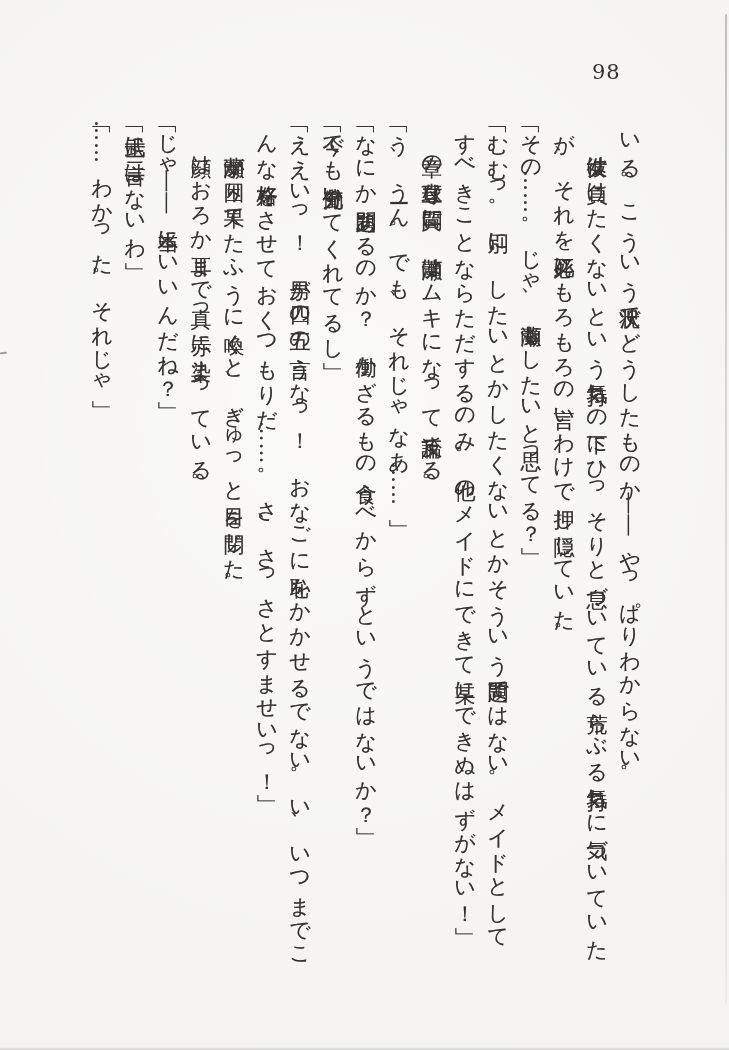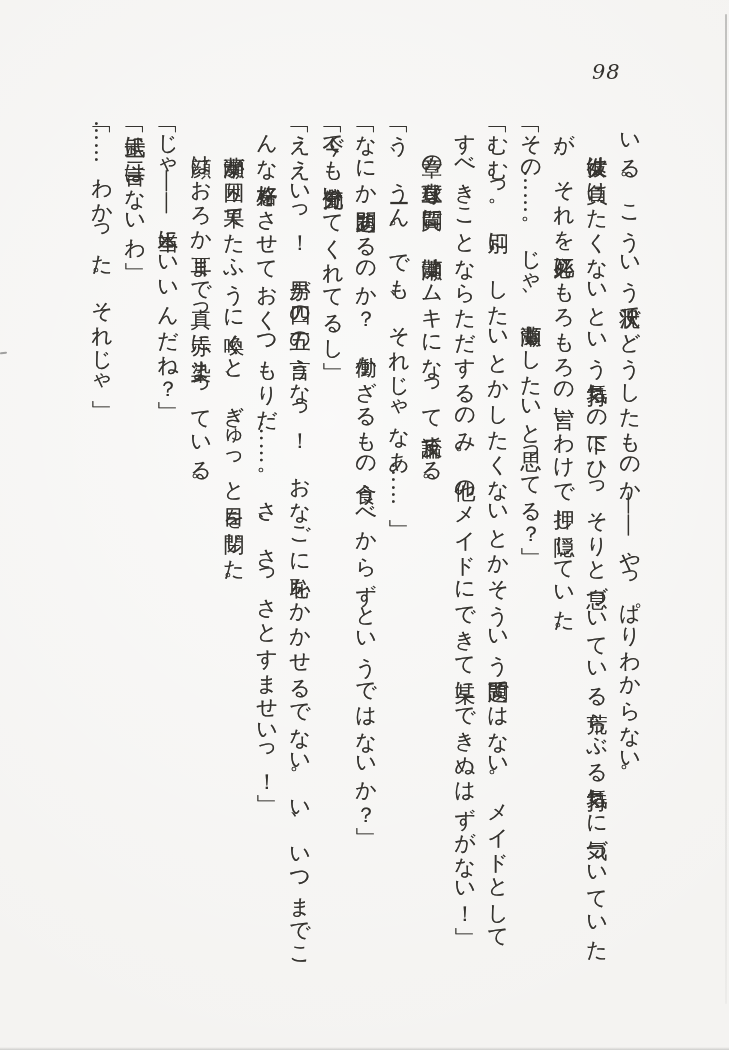--- a/index.html
+++ b/index.html
@@ -44,21 +44,20 @@
     height: 2px;
     background: rgba(90,90,90,0.55);
     border-radius: 1px;
     transform: rotate(-8deg);
   }
   .page-number {
     position: absolute;
     left: 592px;
     top: 60px;
     font-size: 21px;
-    font-style: italic;
     letter-spacing: 1px;
     color: var(--ink, #3a3834);
   }
   .text-block {
     position: absolute;
     top: 119px;
     left: 84px;
     width: 562px;
     height: 842px;
     writing-mode: vertical-rl;

